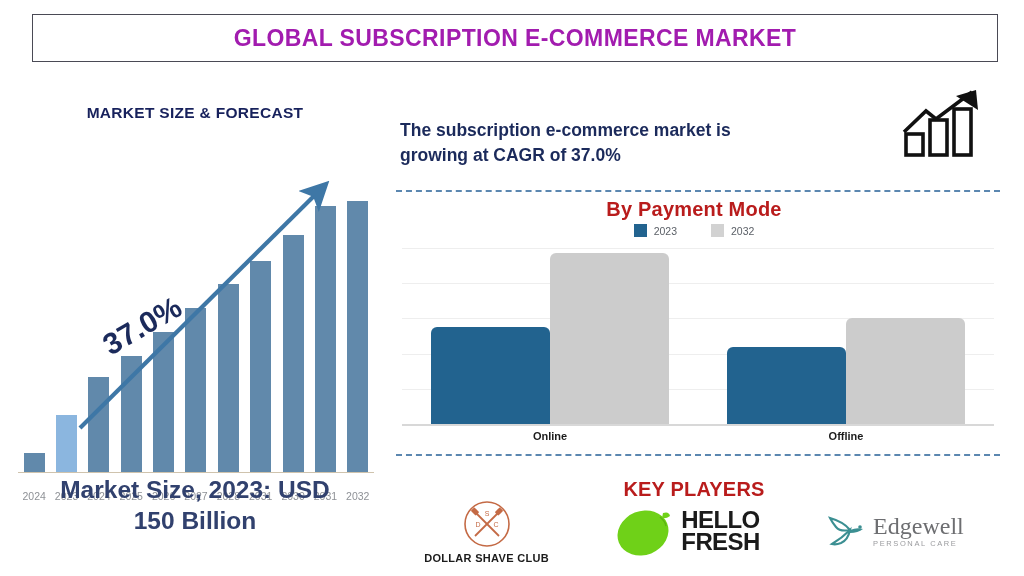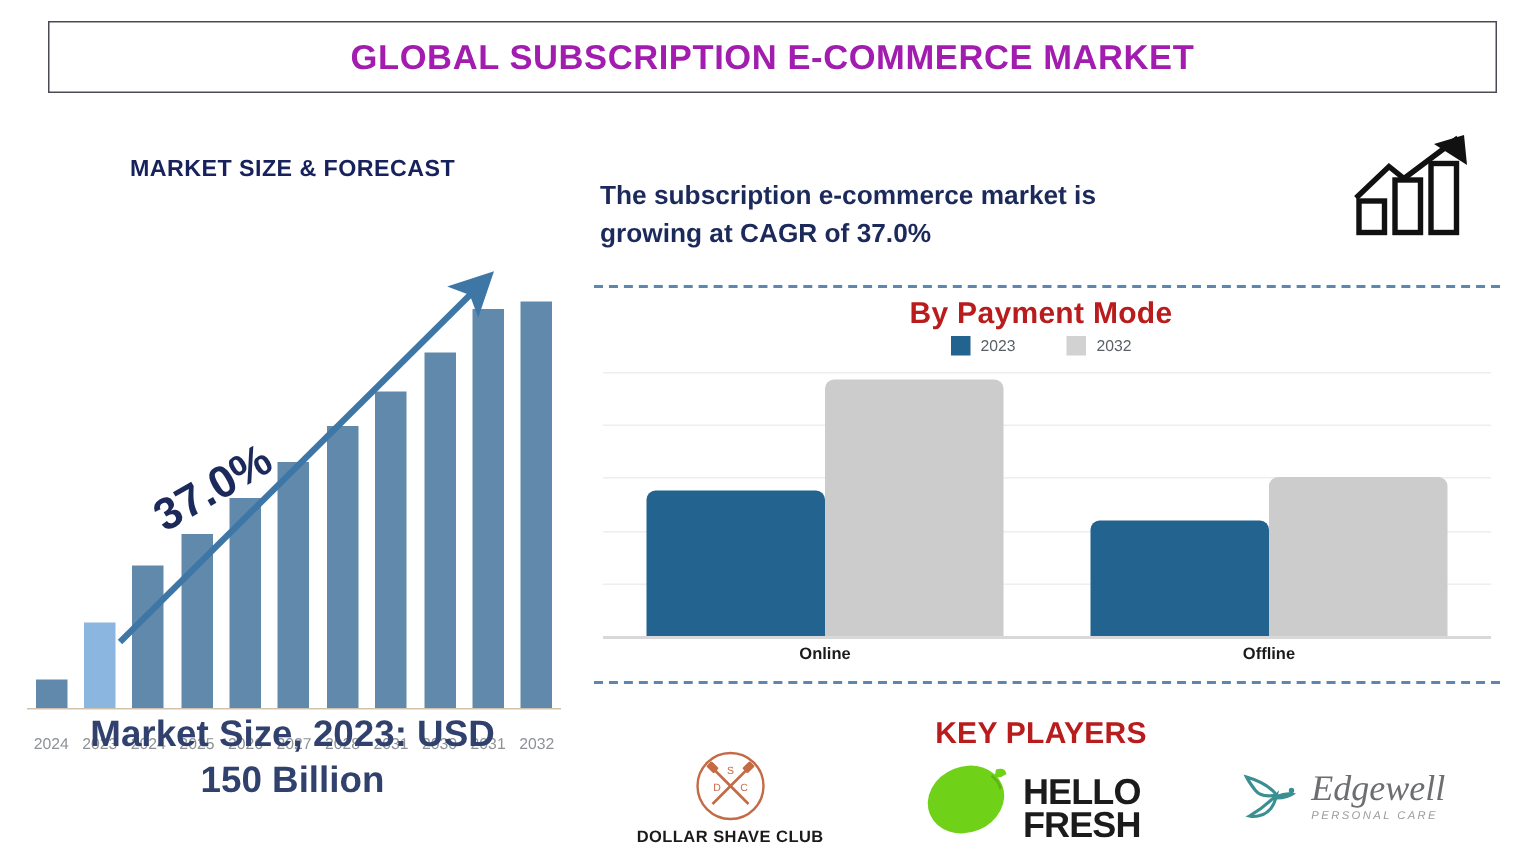--- a/index.html
+++ b/index.html
@@ -116,24 +116,24 @@
   
   .players{
     position:absolute;left:0;top:418px;width:604px;height:86px;
     display:flex;align-items:center;justify-content:space-around;
   }
   .player{display:flex;flex-direction:column;align-items:center;justify-content:center;}
 
   .dsc-logo{display:flex;flex-direction:column;align-items:center;}
   .dsc-name{font-size:11px;font-weight:bold;color:#1b1b1b;letter-spacing:.3px;margin-top:3px;}
 
-  .hf-logo{display:flex;align-items:flex-end;gap:6px;}
+  .hf-logo{display:flex;align-items:center;gap:6px;}
   .hf-text{font-size:24px;font-weight:bold;color:#1b1b1b;line-height:.92;letter-spacing:-.6px;}
 
-  .ew-logo{display:flex;align-items:center;gap:3px;font-style:italic;}
+  .ew-logo{display:flex;align-items:center;gap:3px;}
   .ew-text-wrap{display:flex;flex-direction:column;align-items:flex-start;}
   .ew-name{font-size:24px;color:#6d6e71;line-height:1;font-family:"Liberation Serif", serif;}
   .ew-sub{font-size:7.5px;color:#9a9b9e;letter-spacing:1.6px;margin-top:1px;}
 </style>
 </head>
 <body>
 
 <div class="page">
 
   <div class="header-box">

